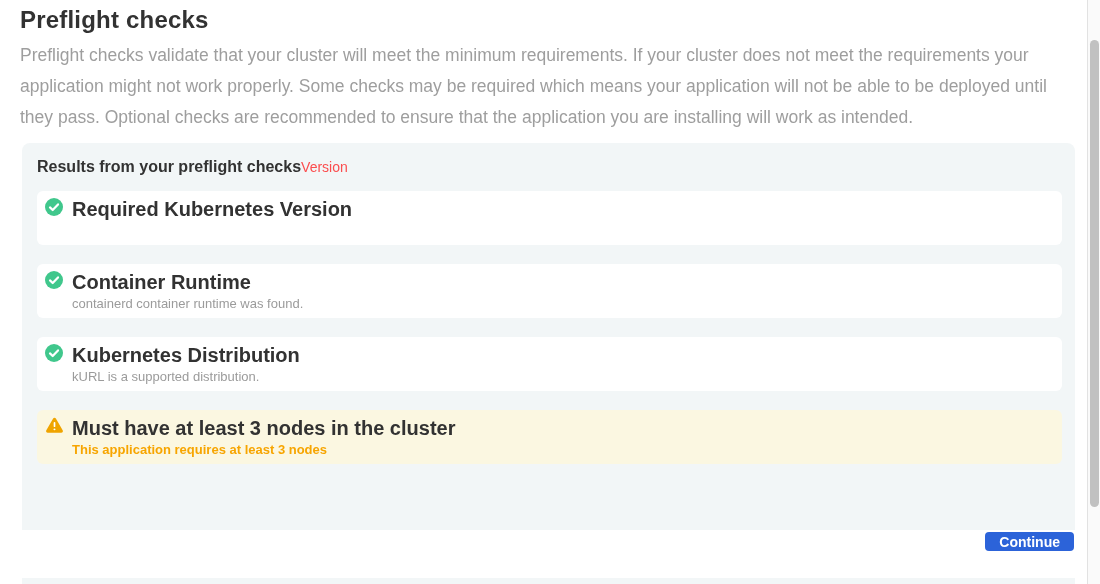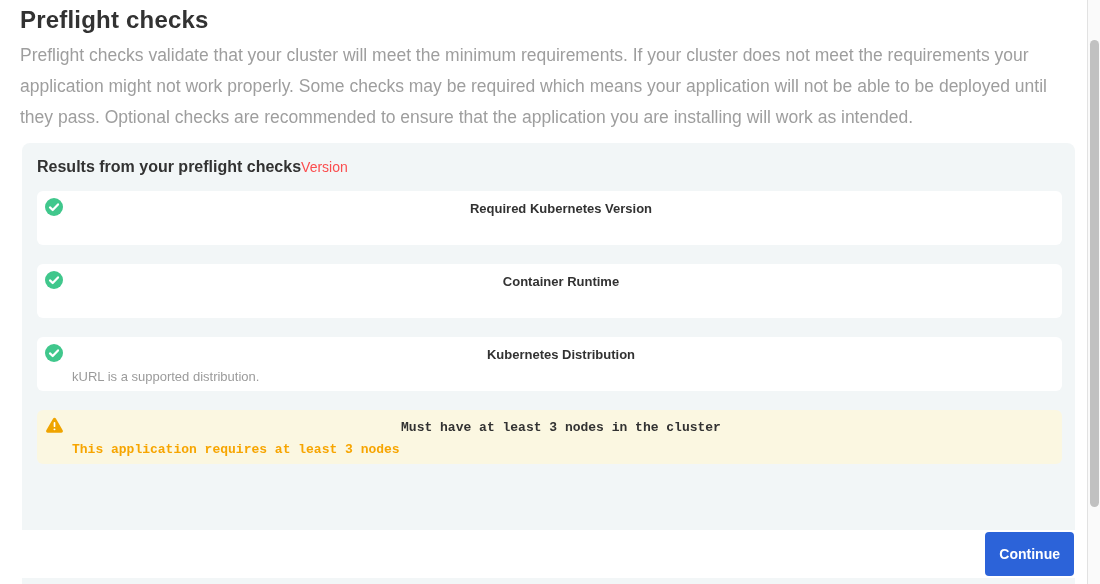--- a/index.html
+++ b/index.html
@@ -25,31 +25,31 @@
     padding:15px 34px 0 15px;
   }
   .panel-heading{font-size:16px;font-weight:700;color:#323232;}
   .cancel-link{font-size:14px;color:#fb4d4e;text-decoration:none;cursor:pointer;}
   .checks{padding:15px 13px 0 15px;}
   .check-row{
     position:relative;height:54px;box-sizing:border-box;
     background:#ffffff;border-radius:6px;margin-bottom:19px;
     padding:8px 12px 0 35px;
   }
-  .check-row.warn{background:#fbf7e1;font-family:Liberation Mono, monospace;}
+  .check-row.warn{background:#fbf7e1;}
   .check-icon{position:absolute;left:8px;top:7px;width:19px;height:19px;}
-  .check-title{font-size:13px;font-weight:700;color:#323232;line-height:20px;text-align:center;}
+  .check-title{font-size:20px;font-weight:700;color:#323232;line-height:20px;}
   .check-message{font-size:13px;color:#9b9b9b;line-height:16px;margin-top:4px;}
   .check-row.warn .check-message{color:#f7a500;font-weight:700;}
   .footer{
     position:absolute;left:0;top:530px;width:1087px;height:48px;
     background:#ffffff;z-index:2;
   }
   .continue-button{
-    position:absolute;right:13px;top:2px;height:44px;padding:0 14px;
+    position:absolute;right:13px;top:2px;height:19px;padding:0 14px;
     background:#2c63d9;color:#ffffff;font-size:14px;font-weight:700;
     font-family:"Liberation Sans", sans-serif;
     border:none;border-radius:4px;cursor:pointer;
   }
   .scrollbar{
     position:absolute;left:1087px;top:0;width:13px;height:584px;
     background:#fafafa;border-left:1px solid #e2e2e2;box-sizing:border-box;z-index:3;
   }
   .scrollbar-thumb{
     position:absolute;left:2px;top:40px;width:9px;height:467px;
@@ -74,20 +74,21 @@
             <path d="M5 9.4 L7.7 12 L13 6.4" stroke="#fff" stroke-width="2.2" fill="none" stroke-linecap="round" stroke-linejoin="round"></path>
           </svg></span>
     <div class="check-title">Required Kubernetes Version</div>
   </div>
       <div class="check-row pass">
     <span class="check-icon"><svg viewBox="0 0 18 18" width="18" height="18">
             <circle cx="9" cy="9" r="9" fill="#40c78c"></circle>
             <path d="M5 9.4 L7.7 12 L13 6.4" stroke="#fff" stroke-width="2.2" fill="none" stroke-linecap="round" stroke-linejoin="round"></path>
           </svg></span>
     <div class="check-title">Container Runtime</div>
+    <div class="check-message">containerd container runtime was found.</div>
   </div>
       <div class="check-row pass">
     <span class="check-icon"><svg viewBox="0 0 18 18" width="18" height="18">
             <circle cx="9" cy="9" r="9" fill="#40c78c"></circle>
             <path d="M5 9.4 L7.7 12 L13 6.4" stroke="#fff" stroke-width="2.2" fill="none" stroke-linecap="round" stroke-linejoin="round"></path>
           </svg></span>
     <div class="check-title">Kubernetes Distribution</div>
     <div class="check-message">kURL is a supported distribution.</div>
   </div>
       <div class="check-row warn">

